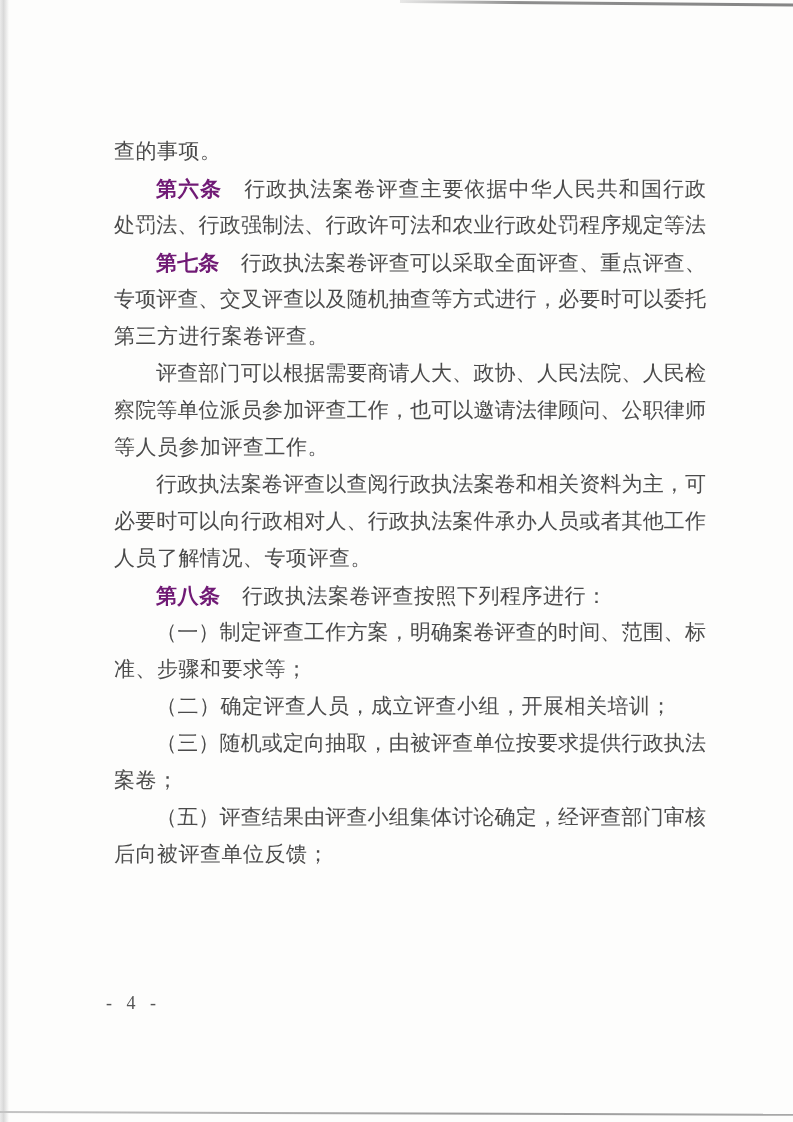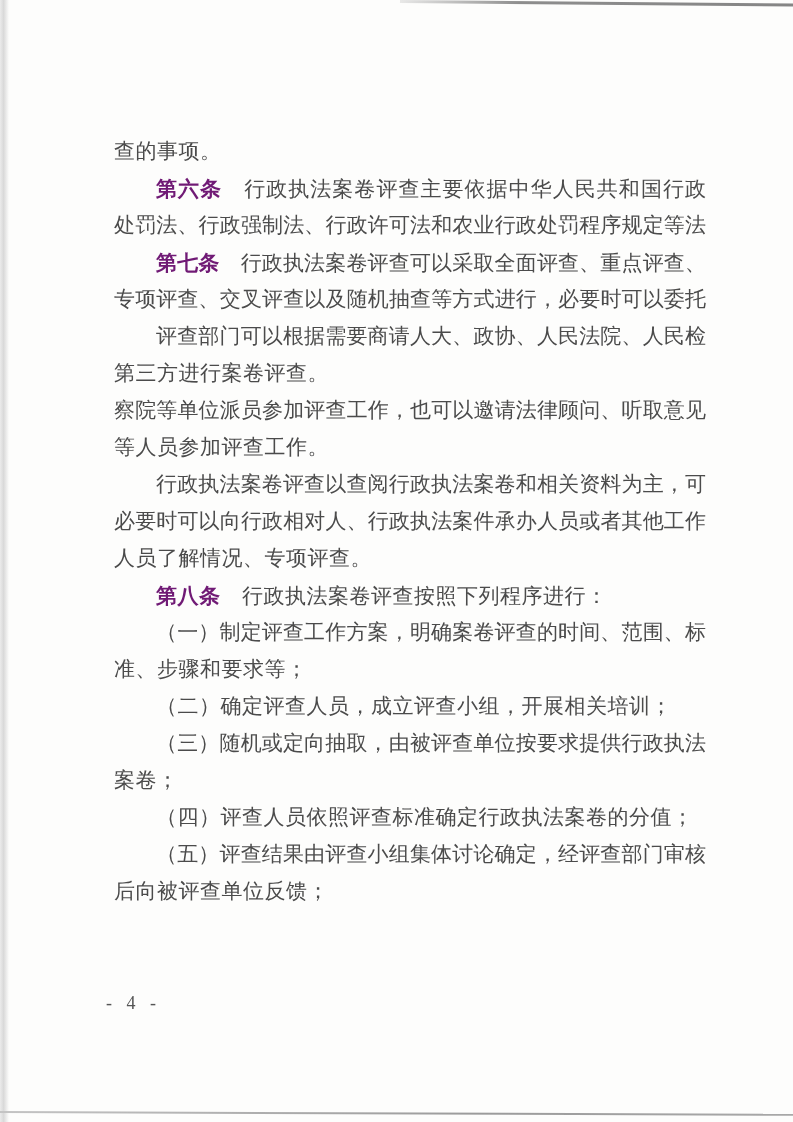--- a/index.html
+++ b/index.html
@@ -85,32 +85,31 @@
   <div class="edge-left"></div>
   <div class="edge-top"></div>
   <div class="edge-bottom"></div>
 
   <main class="doc-body" id="doc-body">
       <div class="line"><span class="seg">查的事项。</span></div>
       <div class="line indent fill"><span class="seg bold">第六条</span><span class="seg">　行政执法案卷评查主要依据中华人民共和国行政</span></div>
       <div class="line fill"><span class="seg">处罚法、行政强制法、行政许可法和农业行政处罚程序规定等法</span></div>
       <div class="line indent fill"><span class="seg bold">第七条</span><span class="seg">　行政执法案卷评查可以采取全面评查、重点评查、</span></div>
       <div class="line fill"><span class="seg">专项评查、交叉评查以及随机抽查等方式进行，必要时可以委托</span></div>
+      <div class="line"><span class="seg">第三方进行案卷评查。</span></div>
       <div class="line indent fill"><span class="seg">评查部门可以根据需要商请人大、政协、人民法院、人民检</span></div>
-      <div class="line"><span class="seg">第三方进行案卷评查。</span></div>
-      <div class="line fill"><span class="seg">察院等单位派员参加评查工作，也可以邀请法律顾问、听取意见</span></div>
+      <div class="line fill"><span class="seg">察院等单位派员参加评查工作，也可以邀请法律顾问、公职律师</span></div>
       <div class="line"><span class="seg">等人员参加评查工作。</span></div>
       <div class="line indent fill"><span class="seg">行政执法案卷评查以查阅行政执法案卷和相关资料为主，可</span></div>
       <div class="line fill"><span class="seg">必要时可以向行政相对人、行政执法案件承办人员或者其他工作</span></div>
       <div class="line"><span class="seg">人员了解情况、专项评查。</span></div>
       <div class="line indent"><span class="seg bold">第八条</span><span class="seg">　行政执法案卷评查按照下列程序进行：</span></div>
       <div class="line indent fill"><span class="seg">（一）制定评查工作方案，明确案卷评查的时间、范围、标</span></div>
       <div class="line"><span class="seg">准、步骤和要求等；</span></div>
       <div class="line indent"><span class="seg">（二）确定评查人员，成立评查小组，开展相关培训；</span></div>
       <div class="line indent fill"><span class="seg">（三）随机或定向抽取，由被评查单位按要求提供行政执法</span></div>
       <div class="line"><span class="seg">案卷；</span></div>
-      <div class="line indent"><span class="seg">（四）评查人员依照评查标准确定行政执法案卷的分值；</span></div>
       <div class="line indent fill"><span class="seg">（五）评查结果由评查小组集体讨论确定，经评查部门审核</span></div>
       <div class="line"><span class="seg">后向被评查单位反馈；</span></div>
     </main>
 
   <div class="page-number">- 4 -</div>
 </div>
 
 </body></html>

